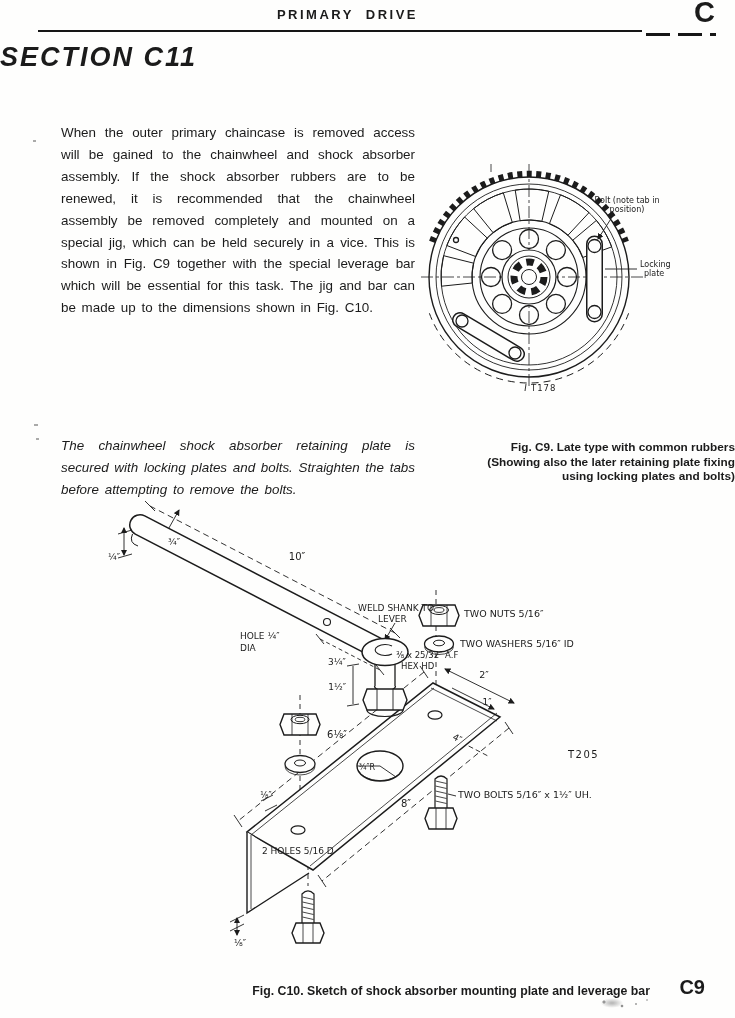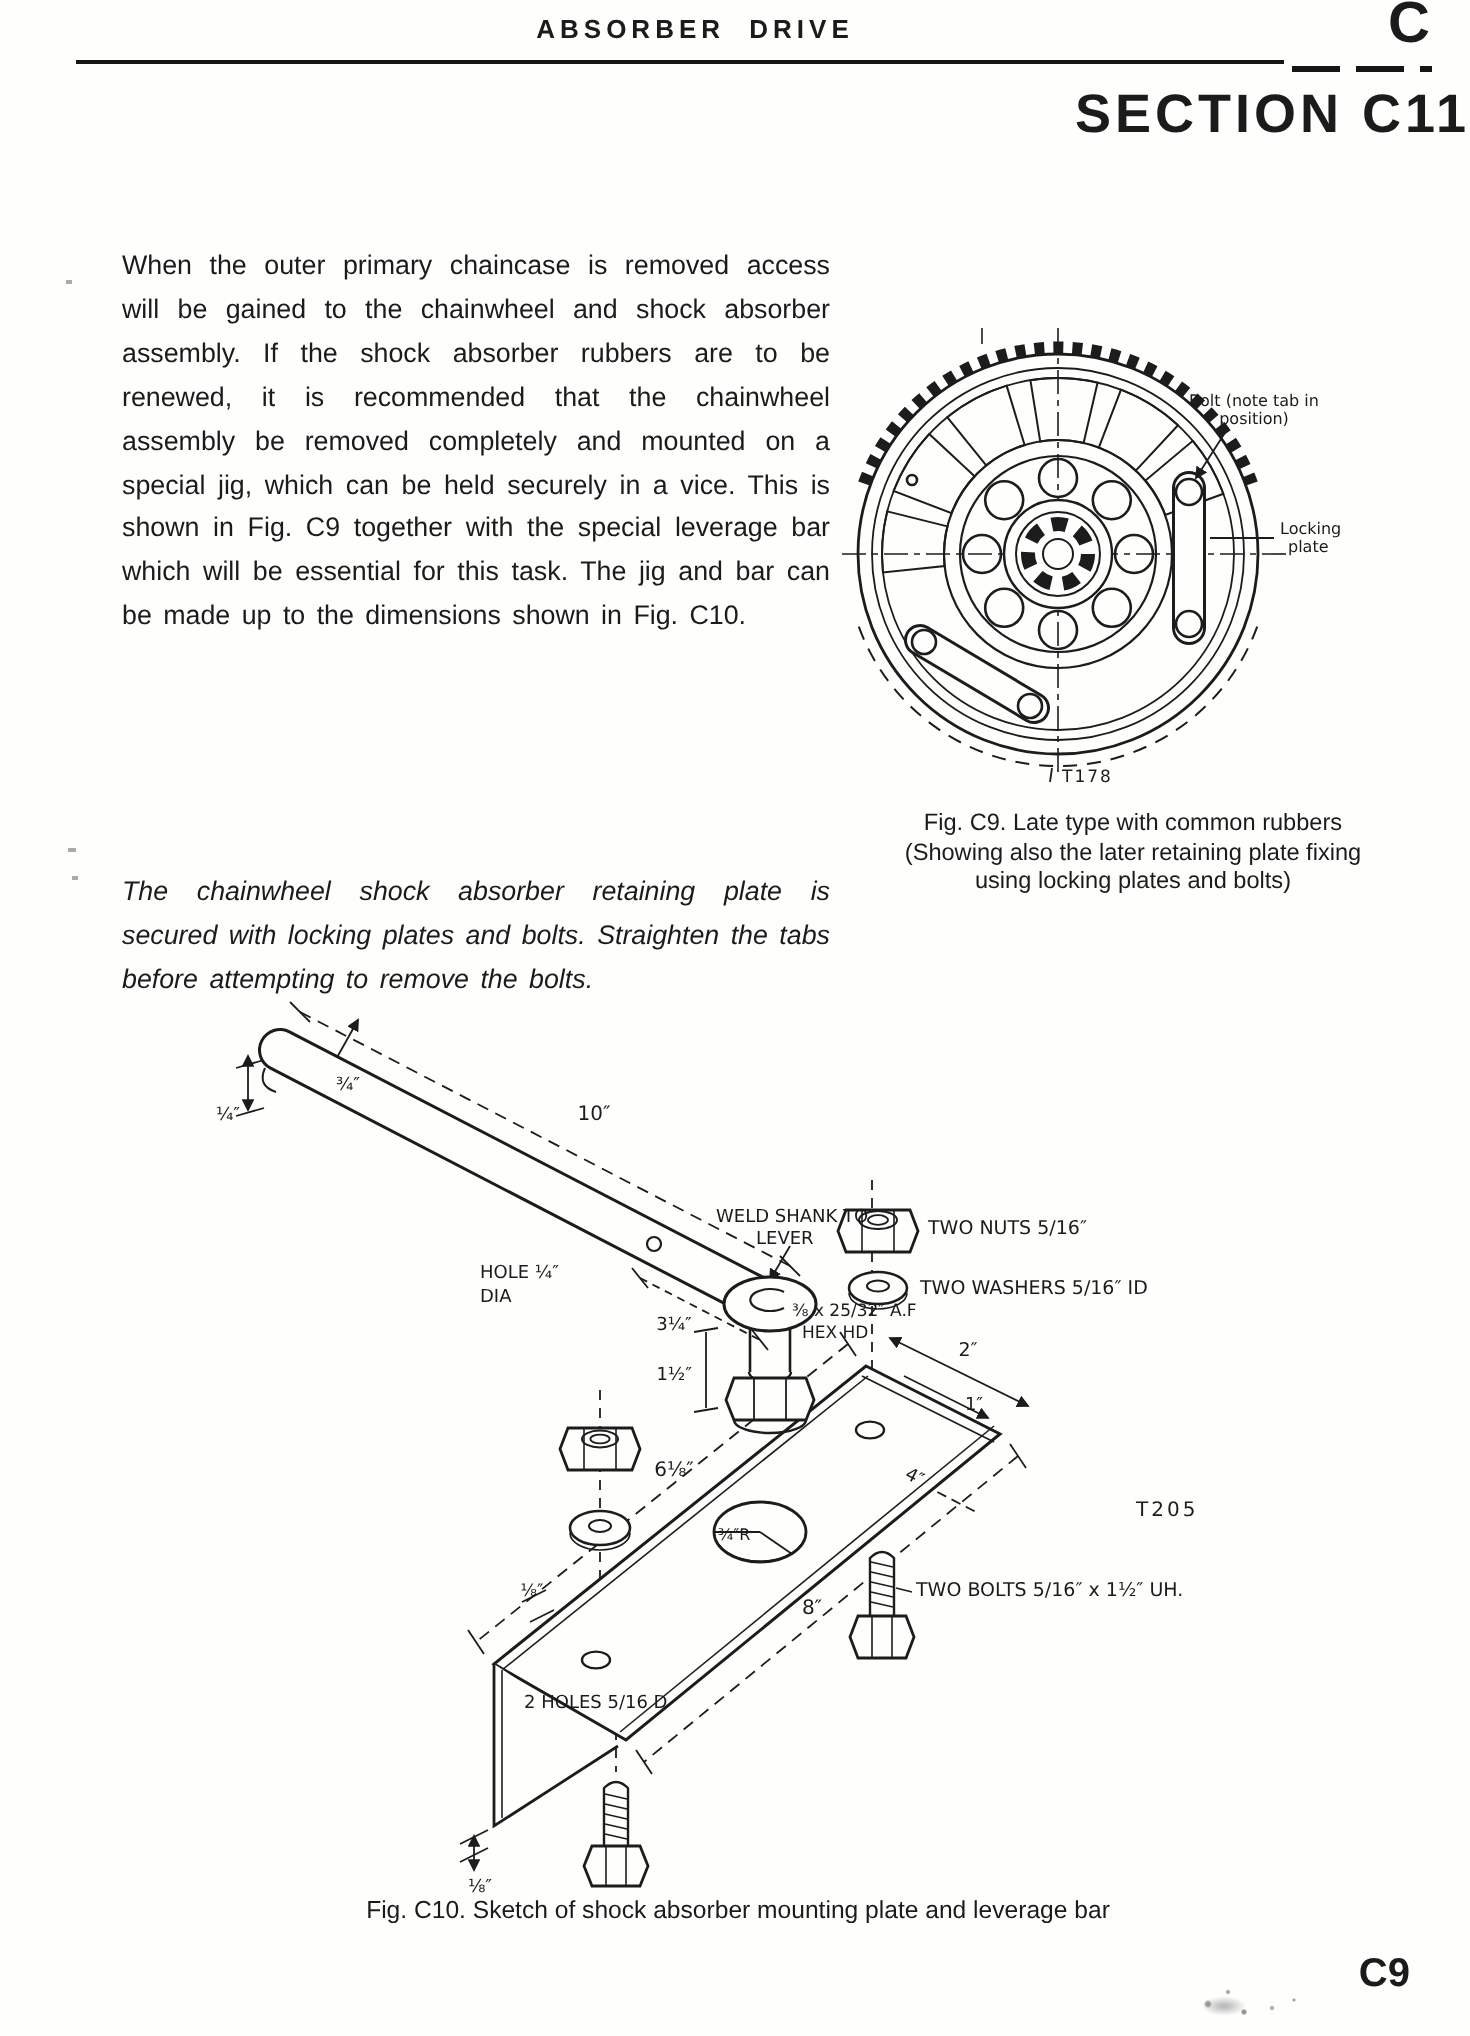--- a/index.html
+++ b/index.html
@@ -4,51 +4,51 @@
 <style>
   html,body{margin:0;padding:0;background:#e8e8e6;}
   .page{position:relative;width:735px;height:1018px;background:#fefefd;
         font-family:"Liberation Sans",sans-serif;color:#1b1b1b;overflow:hidden;}
   .running-title{position:absolute;top:7px;left:0;right:40px;text-align:center;
         font-size:13px;font-weight:bold;letter-spacing:2.5px;word-spacing:6px;}
   .section-letter{position:absolute;top:-4px;right:20px;font-size:29px;font-weight:bold;}
   .head-rule{position:absolute;left:38px;top:30px;width:604px;border-top:2.6px solid #161616;}
   .head-rule-dashes{position:absolute;left:646px;top:33px;width:70px;height:3px;
         background:repeating-linear-gradient(90deg,#161616 0 24px,transparent 24px 32px);}
-  .section-title{position:absolute;top:42px;left:0;right:0;margin:0;text-align:right;
-        font-size:27px;font-weight:bold;letter-spacing:2px;}
+  .section-title{position:absolute;top:42px;left:0;right:0;margin:0;text-align:left;
+        font-size:27px;font-weight:bold;letter-spacing:2px;font-style:italic;}
   .section-subtitle{position:absolute;top:79px;left:0;right:0;margin:0;text-align:center;
         font-size:15.5px;font-weight:bold;letter-spacing:.4px;}
   .para{position:absolute;left:45px;width:354px;margin:16px;text-align:justify;
         font-size:13.4px;line-height:21.9px;word-spacing:2px;}
   .para1{top:106px;} .para2{top:419px;font-style:italic;}
   .figc9{position:absolute;left:418px;top:150px;}
   .figc10{position:absolute;left:90px;top:498px;}
-  .figcap{position:absolute;text-align:center;font-weight:normal;}
+  .figcap{position:absolute;text-align:right;font-weight:bold;margin-top:36px;}
   .c9cap{left:398px;top:404px;width:337px;font-size:11.8px;line-height:14.5px;}
   .c10cap{left:88px;top:948px;width:562px;font-size:12.3px;}
   .pagenum{position:absolute;top:976px;right:30px;font-size:20px;font-weight:bold;}
   .smudge{position:absolute;left:592px;top:986px;width:72px;height:28px;opacity:.55;
         background:
           radial-gradient(circle 3px at 12px 16px,#444 30%,transparent 70%),
           radial-gradient(circle 2px at 22px 10px,#555 30%,transparent 70%),
           radial-gradient(circle 2.5px at 30px 20px,#3a3a3a 30%,transparent 70%),
           radial-gradient(circle 2px at 44px 18px,#666 30%,transparent 70%),
           radial-gradient(circle 1.5px at 55px 14px,#555 30%,transparent 70%),
           radial-gradient(ellipse 16px 7px at 20px 17px,#888 10%,transparent 70%);}
   .speck{position:absolute;background:#555;opacity:.5;}
   svg text{font-family:"DejaVu Sans",sans-serif;fill:#1b1b1b;}
   svg .ln{stroke:#1c1c1c;fill:none;}
 </style>
 </head>
 <body>
 
 <div class="page">
 
-  <div class="running-title">ABSORBER DRIVE</div>
+  <div class="running-title">PRIMARY DRIVE</div>
   <div class="section-letter">C</div>
   <div class="head-rule"></div>
   <div class="head-rule-dashes"></div>
 
   <h1 class="section-title">SECTION C11</h1>
 
   <p class="para para1">When the outer primary chaincase is removed access will be gained to the chainwheel and shock absorber assembly.  If the shock absorber rubbers are to be renewed, it is recommended that the chainwheel assembly be removed completely and mounted on a special jig, which can be held securely in a vice.  This is shown in Fig. C9 together with the special leverage bar which will be essential for this task.  The jig and bar can be made up to the dimensions shown in Fig. C10.</p>
   <p class="para para2">The chainwheel shock absorber retaining plate is secured with locking plates and bolts.  Straighten the tabs before attempting to remove the bolts.</p>
 
   <svg class="figc9" width="315" height="250" viewBox="0 0 315 250">

